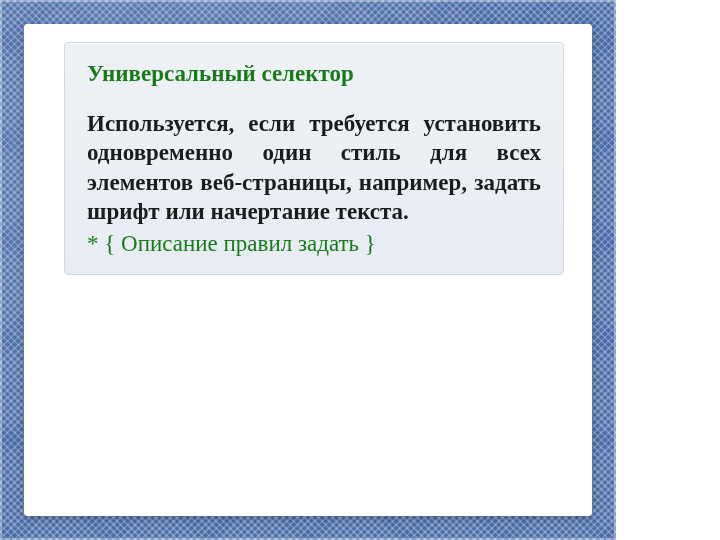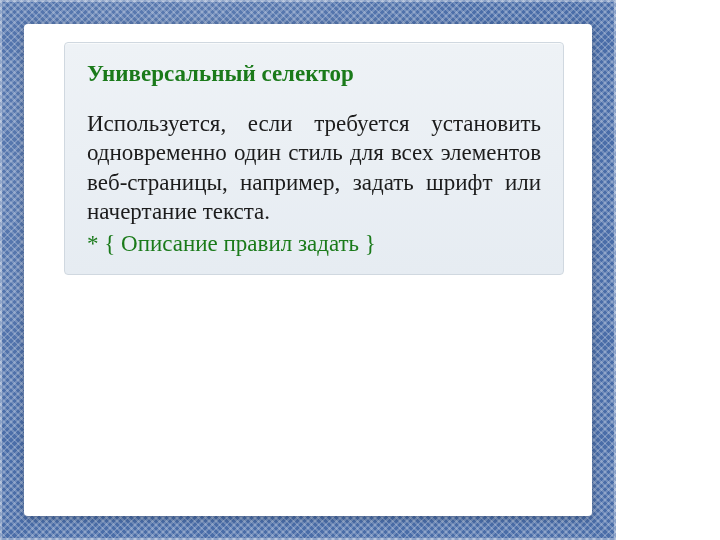--- a/index.html
+++ b/index.html
@@ -44,20 +44,21 @@
     font-weight: bold;
     font-size: 23px;
     margin-bottom: 22px;
   }
   .body {
     color: #1c1c1c;
     font-size: 23px;
     line-height: 1.28;
     text-align: justify;
     text-align-last: left;
+    font-weight: bold;
   }
   .code {
     color: #1a7a1a;
     font-size: 23px;
     line-height: 1.28;
     margin-top: 2px;
   }
 </style>
 </head>
 <body>

